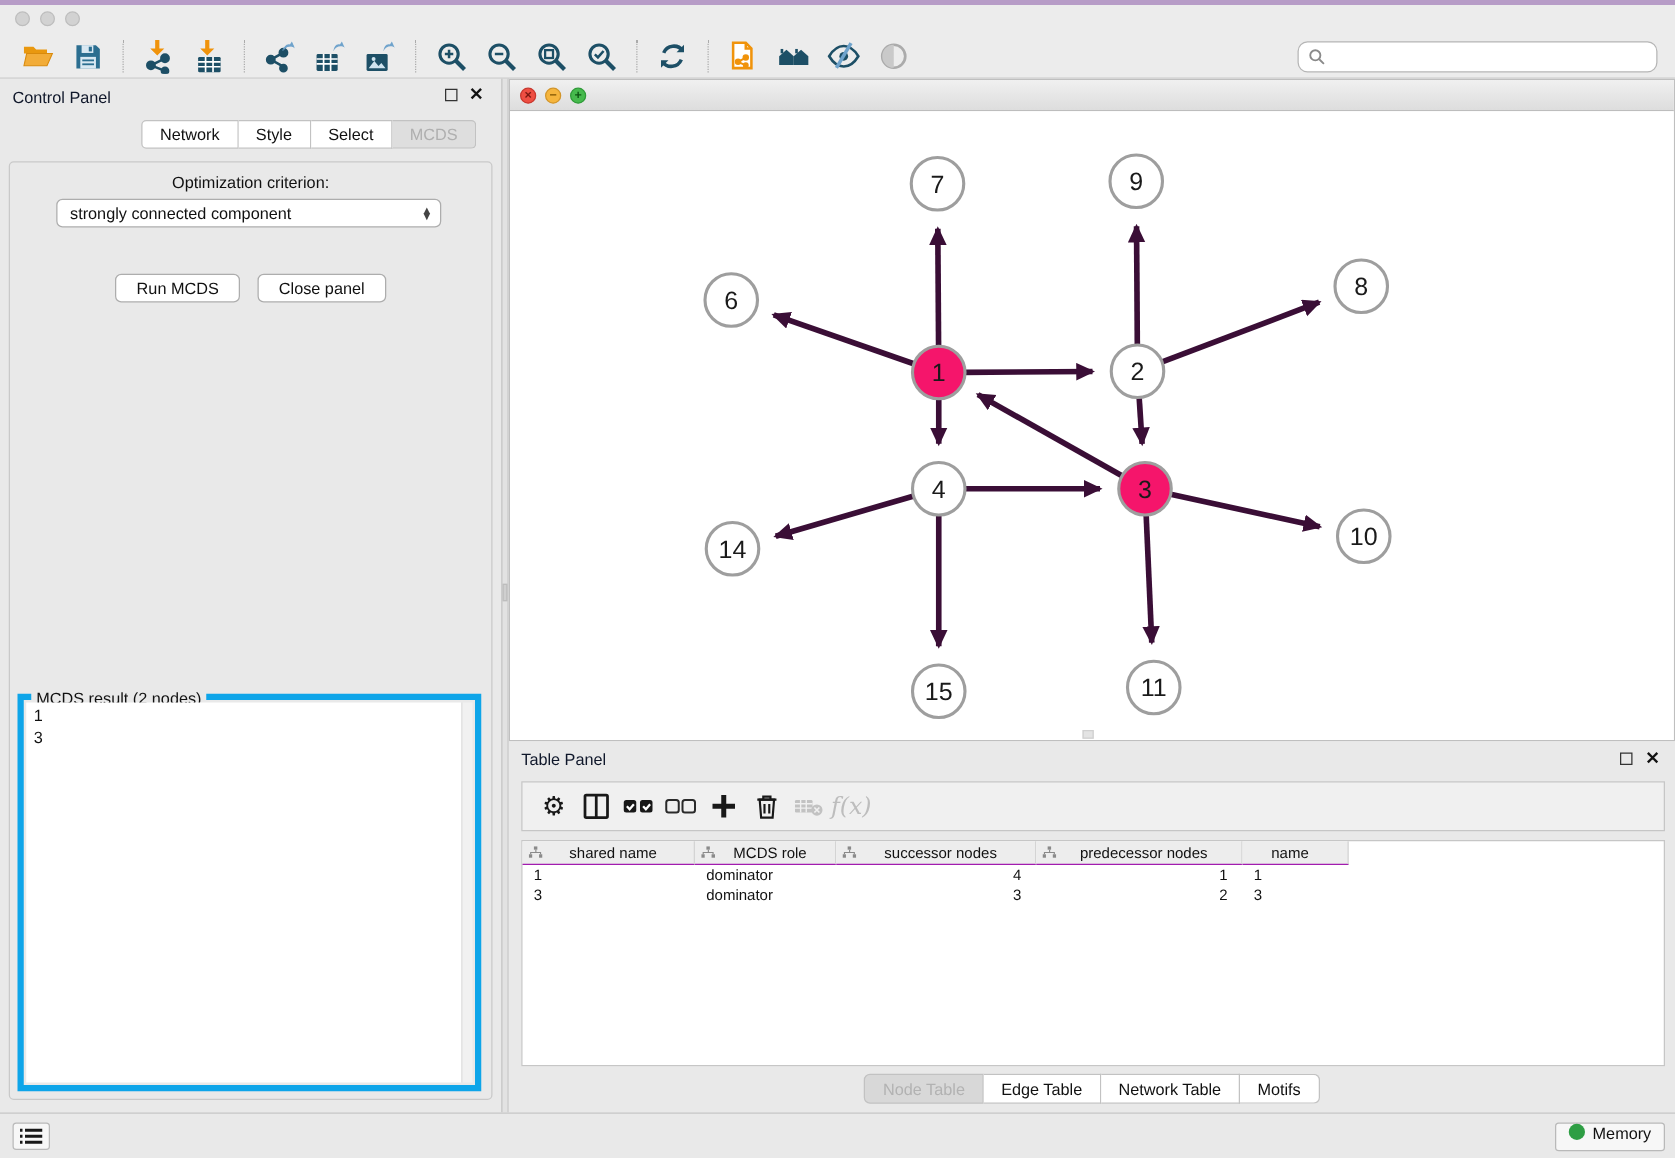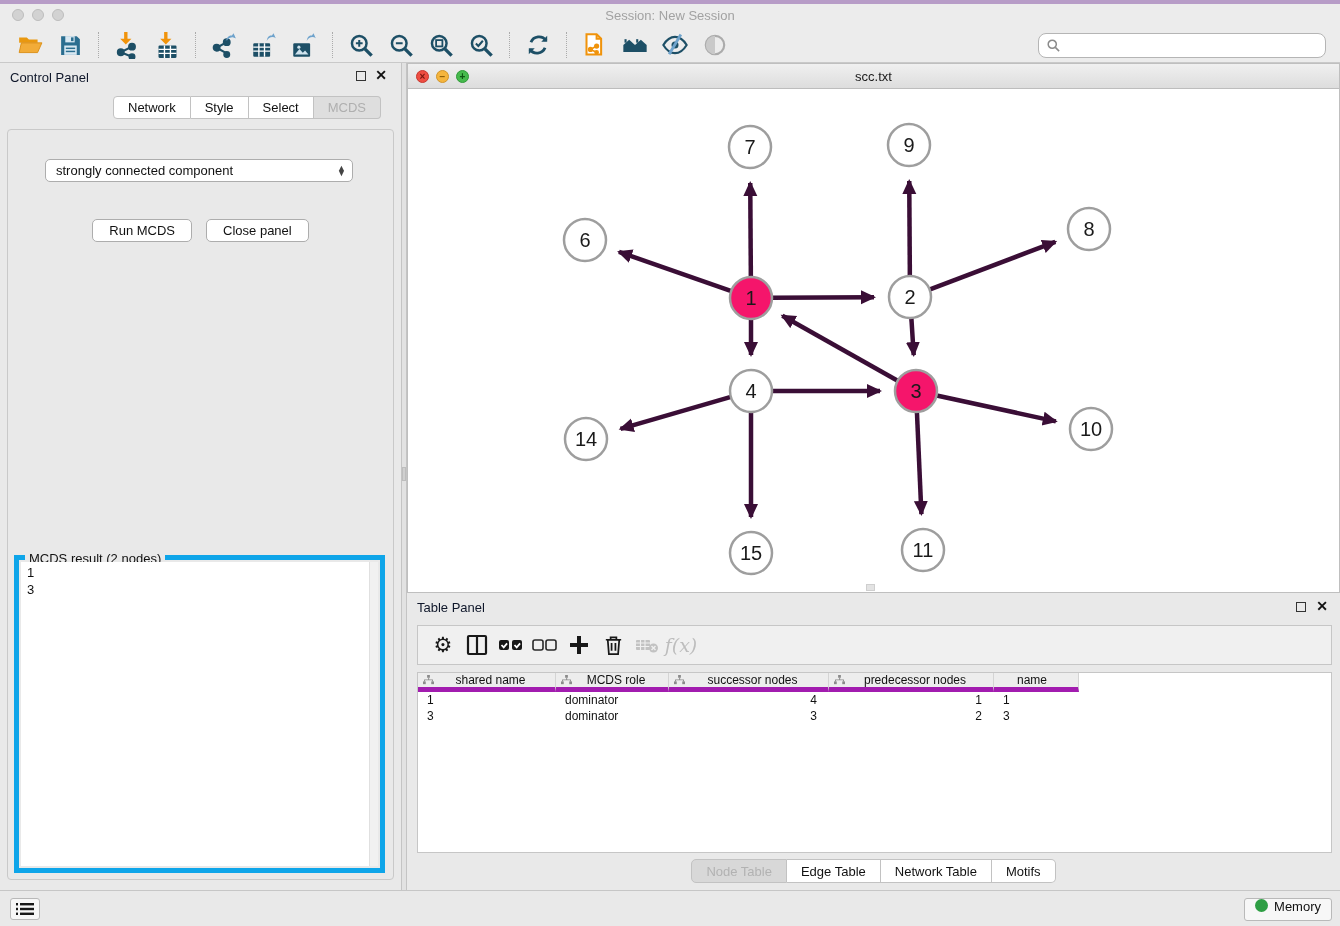--- a/index.html
+++ b/index.html
@@ -80,21 +80,21 @@
   
   .table-panel { position:absolute; left:0; top:530px; width:933px; height:297px; background:#E9E9E9; }
   .tp-toolbar { position:absolute; left:10px; top:32px; right:8px; height:40px; background:#F0F0F0;
                 border:1px solid #C6C6C6; display:flex; align-items:center; padding:0 8px; }
   .tp-btn { width:34px; height:32px; display:flex; align-items:center; justify-content:center; }
   .gear-glyph { font-size:21px; color:#181818; }
   .fx-glyph { font-family:"DejaVu Serif", serif; font-style:italic; font-size:19px; color:#BDBDBD; }
 
   .table-region { position:absolute; left:10px; top:79px; right:8px; bottom:37px; background:#fff; border:1px solid #C6C6C6; }
   .thead { display:flex; height:19px; }
-  .th { background:#EDEDED; border-right:1px solid #D4D4D4; border-bottom:5px solid #a21caf;
+  .th { background:#EDEDED; border-right:1px solid #D4D4D4; border-bottom:1px solid #a21caf;
         display:flex; align-items:center; font-size:12px; color:#111; position:relative; }
   .th .th-label { flex:1; text-align:center; padding-right:8px; }
   .th svg { margin-left:5px; }
   .trow { display:flex; height:16px; font-size:12px; color:#111; }
   .td { overflow:hidden; white-space:nowrap; }
 
   .tp-tabs { position:absolute; left:0; bottom:7px; width:100%; display:flex; justify-content:center; }
   .tp-tab { height:24px; padding:0 14px; background:#fff; border:1px solid #C2C2C2; border-left:none;
             font-size:13px; color:#111; display:flex; align-items:center; }
   .tp-tab:first-child { border-left:1px solid #C2C2C2; border-radius:5px 0 0 5px; }
@@ -115,21 +115,20 @@
 <div class="app">
 
   <div class="top-strip"></div>
 
   <div class="titlebar">
     <div class="traffic-gray">
       <div class="dot"></div>
       <div class="dot"></div>
       <div class="dot"></div>
     </div>
-    <div class="win-title">Session: New Session</div>
   </div>
 
   <div class="toolbar">
 
     <span class="tb-btn">
       <svg width="26" height="26" viewBox="0 0 24 24">
           <path d="M2 5h7l2 2h8v3H2z" fill="#E9980F"></path>
           <path d="M4 10h19l-4 9H2z" fill="#F2AC38" stroke="#D98A0C" stroke-width="0.8"></path>
         </svg>
     </span>
@@ -291,20 +290,21 @@
         <div class="float-icon" style="right:35px;"></div>
         <div class="close-icon" style="right:14px;">✕</div>
       </div>
       <div class="cp-tabs">
         <div class="cp-tab">Network</div>
         <div class="cp-tab">Style</div>
         <div class="cp-tab">Select</div>
         <div class="cp-tab selected">MCDS</div>
       </div>
       <div class="cp-content">
+        <div class="opt-label">Optimization criterion:</div>
         <div class="dropdown">
           <span class="dd-label">strongly connected component</span>
           <span class="stepper">
               <span>▲</span>
               <span>▼</span>
             </span>
         </div>
         <div class="cp-buttons">
           <button class="btn">Run MCDS</button>
           <button class="btn">Close panel</button>
@@ -323,21 +323,20 @@
       </div>
 
     <div class="right-col">
       <div class="network-window">
         <div class="net-titlebar">
           <div class="traffic-color">
             <div class="tl red">×</div>
             <div class="tl yellow">−</div>
             <div class="tl green">+</div>
           </div>
-          <div class="net-title">scc.txt</div>
         </div>
         <div class="canvas">
           <svg width="931" height="503" viewBox="0 0 931 503">
               <defs>
                 <marker id="arrow" markerUnits="userSpaceOnUse" markerWidth="18" markerHeight="16" refX="13" refY="7" orient="auto">
                   <path d="M0,0 L15,7 L0,14 z" fill="#3A0E36"></path>
                 </marker>
               </defs>
               <line x1="342.86755257326377" y1="189.00043856282966" x2="342.2384053681252" y2="93.99921058690661" stroke="#3A0E36" stroke-width="4.5" marker-end="url(#arrow)"></line>
               <line x1="324.1192891575921" y1="202.40312512735147" x2="210.98527951633417" y2="162.87437477076736" stroke="#3A0E36" stroke-width="4.5" marker-end="url(#arrow)"></line>

